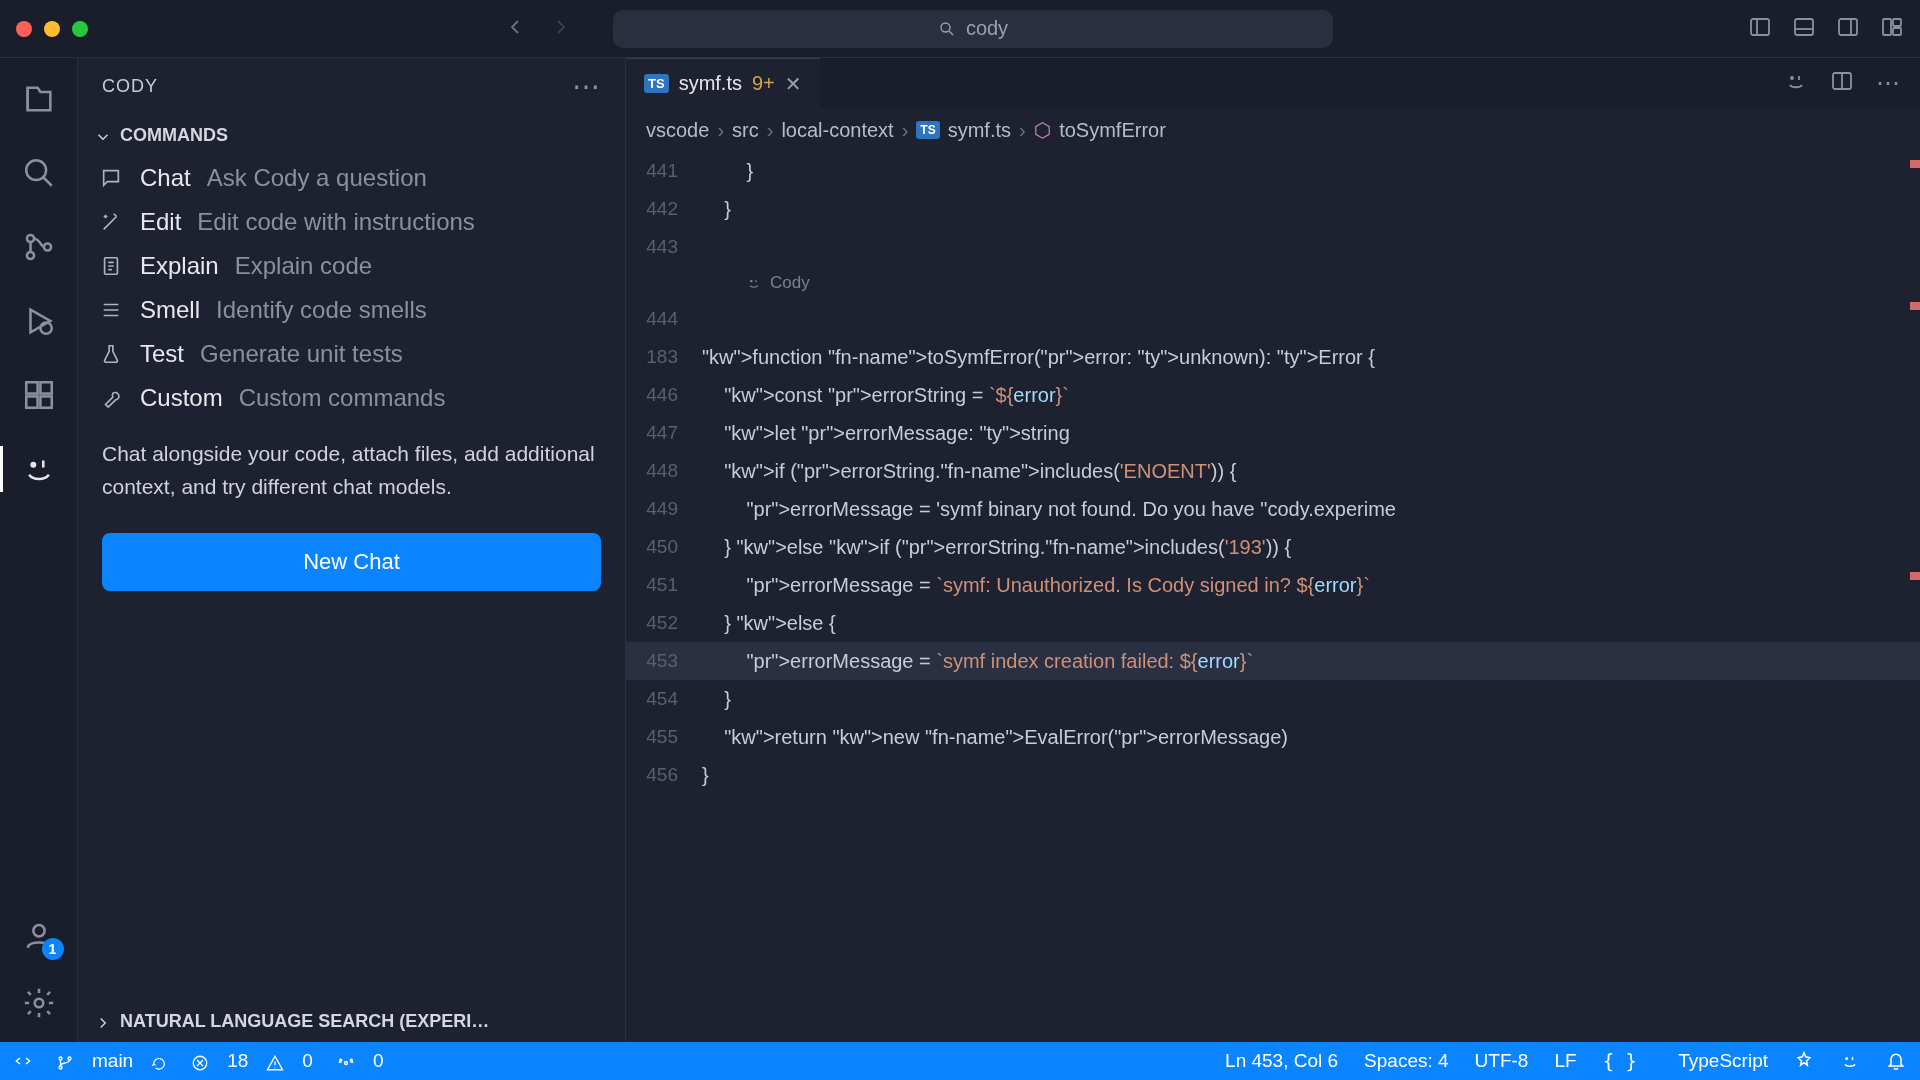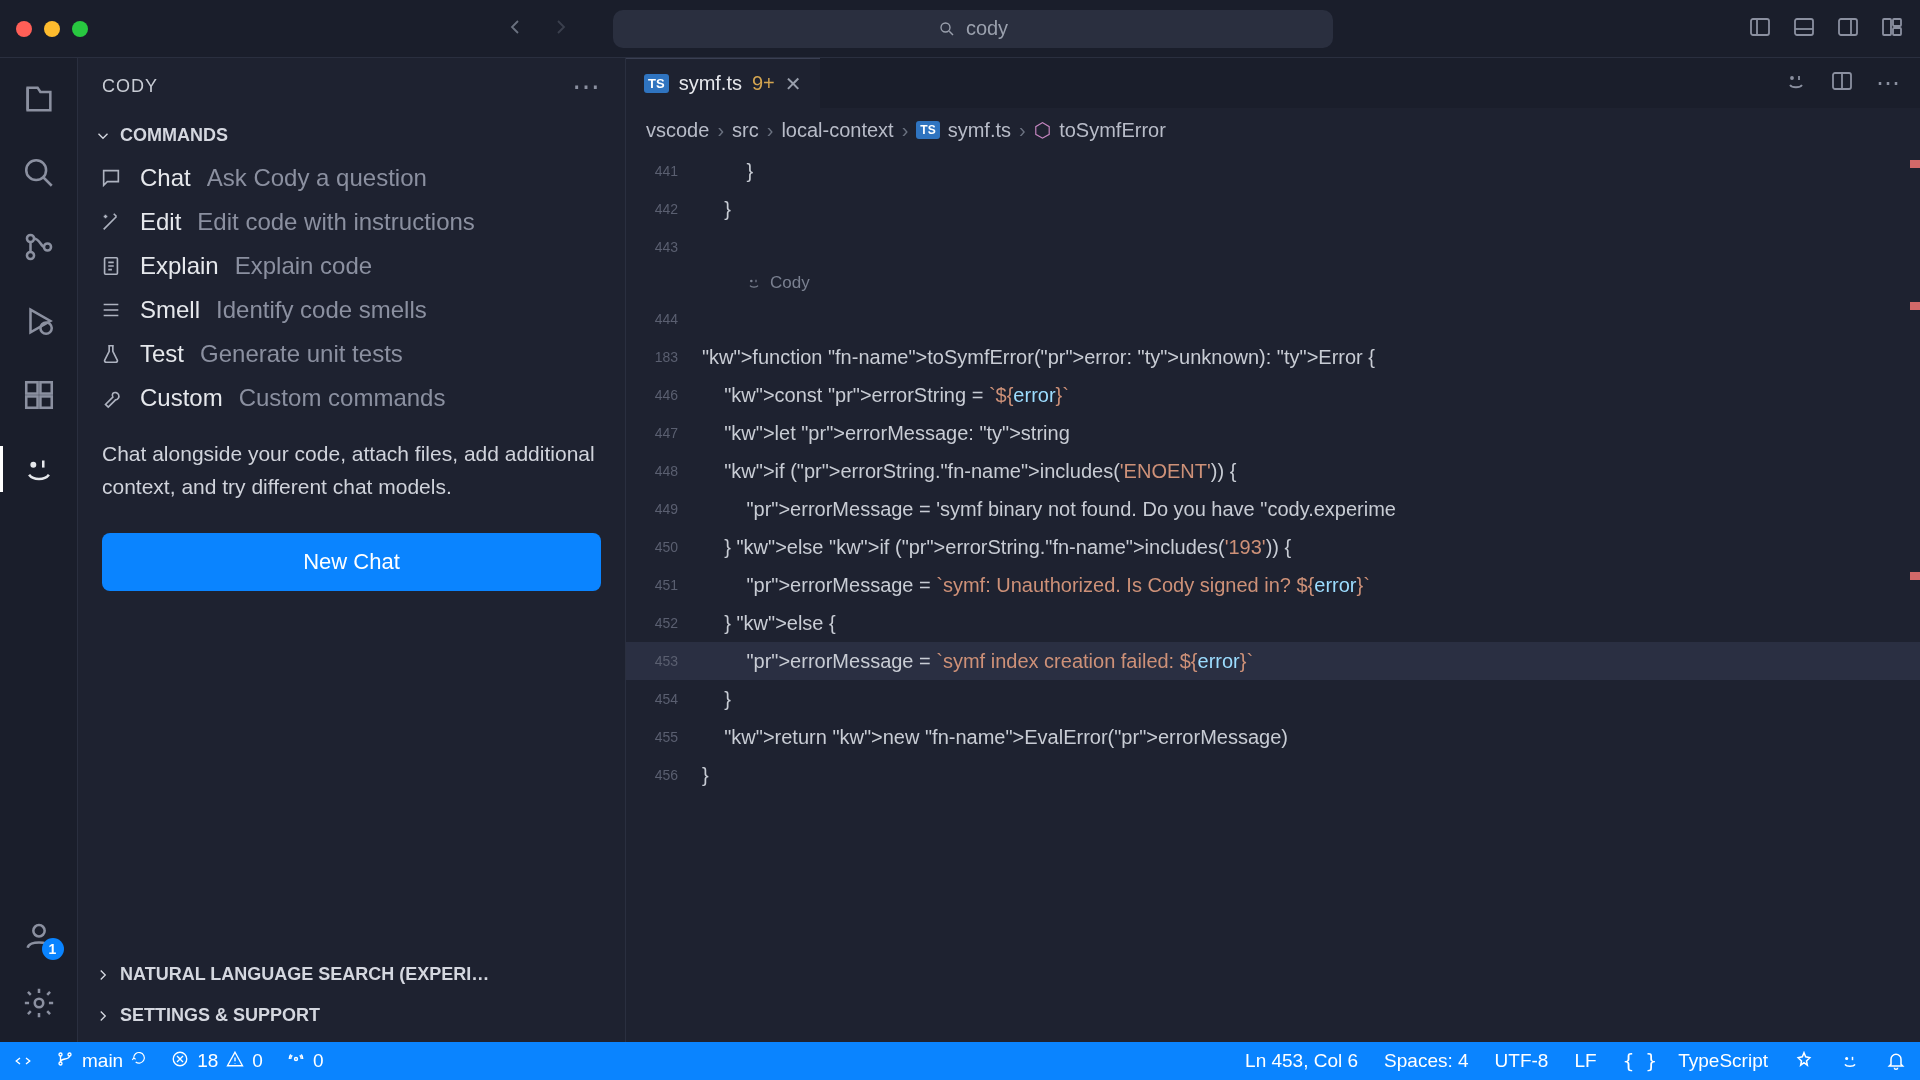--- a/index.html
+++ b/index.html
@@ -17,21 +17,21 @@
 .main{flex:1;display:flex;overflow:hidden}
 .activity{width:78px;background:#1a1e2b;display:flex;flex-direction:column;align-items:center;padding-top:22px;gap:36px;border-right:1px solid #2a2f3f}
 .activity .ic{width:38px;height:38px;display:flex;align-items:center;justify-content:center;color:#8b90a0;cursor:pointer;position:relative}
 .activity .ic.active{color:#e6e8ec}
 .activity .ic.active::before{content:"";position:absolute;left:-20px;top:-4px;bottom:-4px;width:3px;background:#fff}
 .activity .bottom{margin-top:auto;margin-bottom:20px;display:flex;flex-direction:column;gap:30px;align-items:center}
 .badge{position:absolute;right:-6px;bottom:-6px;background:#0a84ff;color:#fff;font-size:14px;width:22px;height:22px;border-radius:50%;display:flex;align-items:center;justify-content:center;font-weight:600}
 .sidebar{width:548px;background:#1e2230;display:flex;flex-direction:column;border-right:1px solid #2a2f3f}
 .sb-head{display:flex;align-items:center;justify-content:space-between;padding:18px 24px;font-size:18px;letter-spacing:1px;color:#c8ccd4}
 .sb-head .dots{color:#8b90a0;cursor:pointer;font-size:28px;line-height:8px}
-.section-h{display:flex;align-items:center;gap:8px;padding:10px 16px;font-size:18px;font-weight:700;color:#d4d7df;cursor:pointer}
+.section-h{display:flex;align-items:flex-end;gap:8px;padding:10px 16px;font-size:18px;font-weight:700;color:#d4d7df;cursor:pointer}
 .section-h .chev{transition:.2s}
 .cmd{display:flex;align-items:center;gap:16px;padding:8px 20px;cursor:pointer;font-size:24px}
 .cmd .cicon{width:26px;display:flex;justify-content:center;color:#aeb3c0}
 .cmd .cname{color:#e6e8ec;font-weight:500}
 .cmd .cdesc{color:#8b90a0;white-space:nowrap;overflow:hidden;text-overflow:ellipsis}
 .chat-desc{padding:18px 24px;font-size:21px;line-height:1.55;color:#d0d3db}
 .newchat{margin:12px 24px;background:#0a84ff;color:#fff;font-size:22px;padding:16px;border:none;border-radius:8px;cursor:pointer}
 .sidebar .flex-spacer{flex:1}
 .editor{flex:1;display:flex;flex-direction:column;background:#1e2230;overflow:hidden}
 .tabs{display:flex;align-items:center;height:50px;background:#1a1e2b}
@@ -40,26 +40,26 @@
 .tab .fn{color:#e6e8ec}
 .tab .mod{color:#d4a550}
 .tab .cls{color:#9aa0ad;cursor:pointer}
 .tabs .tab-actions{margin-left:auto;display:flex;gap:22px;padding-right:20px;color:#8b90a0}
 .crumbs{display:flex;align-items:center;gap:8px;padding:10px 20px;font-size:20px;color:#b8bcc8}
 .crumbs .sep{color:#6b7280}
 .crumbs .ts{background:#2f74c0;color:#fff;font-size:12px;font-weight:700;padding:2px 4px;border-radius:3px}
 .crumbs .fx{color:#c586c0}
 .code-area{flex:1;overflow:hidden;font-family:"SF Mono",Menlo,Consolas,monospace;font-size:20px;position:relative}
 .line{display:flex}
-.ln{width:76px;text-align:right;color:#5a5f70;padding-right:24px;user-select:none;line-height:38px;font-size:14px}
+.ln{width:76px;text-align:right;color:#5a5f70;padding-right:24px;user-select:none;line-height:38px;font-size:19px}
 .lc{flex:1;white-space:pre;line-height:38px;color:#c8ccd4}
 .line.hl{background:#2a2f42}
 .codelens{padding-left:120px;color:#7a8090;font-size:17px;display:flex;align-items:center;gap:8px;line-height:34px}.pr{color:#9cdcfe}.str{color:#ce9178}
 .statusbar{height:38px;background:#0a84ff;display:flex;align-items:center;color:#fff;font-size:19px;padding:0 14px;gap:24px}
-.sb-item{display:flex;align-items:flex-start;gap:8px;cursor:pointer}
+.sb-item{display:flex;align-items:flex-end;gap:18px;cursor:pointer}
 .sb-right{margin-left:auto;display:flex;gap:26px;align-items:center}
 svg{fill:none;stroke:currentColor;stroke-width:1.8}
 .ovw{position:absolute;right:0;top:0;width:14px;height:100%}
 .ovw .m{position:absolute;right:0;width:10px;height:8px;background:#d16969}
 </style>
 </head>
 <body>
 
 <div class="titlebar">
   <div class="traffic">
@@ -237,26 +237,20 @@
 
     <div class="chat-desc">Chat alongside your code, attach files, add additional context, and try different chat models.</div>
     <button class="newchat">New Chat</button>
 
     <div class="flex-spacer"></div>
     <div class="section-h">
       <svg class="chev" width="18" height="18" viewBox="0 0 24 24" style="transform:rotate(-90deg)">
           <path d="M6 9l6 6 6-6"></path>
         </svg>
       <span style="overflow:hidden;text-overflow:ellipsis;white-space:nowrap">NATURAL LANGUAGE SEARCH (EXPERI…</span>
-    </div>
-    <div class="section-h" style="margin-bottom:6px">
-      <svg class="chev" width="18" height="18" viewBox="0 0 24 24" style="transform:rotate(-90deg)">
-          <path d="M6 9l6 6 6-6"></path>
-        </svg>
-      <span>SETTINGS &amp; SUPPORT</span>
     </div>
   </div>
 
   <div class="editor">
     <div class="tabs">
       <div class="tab">
         <span class="ts">TS</span>
         <span class="fn">symf.ts</span>
         <span class="mod">9+</span>
         <span class="cls">✕</span>

